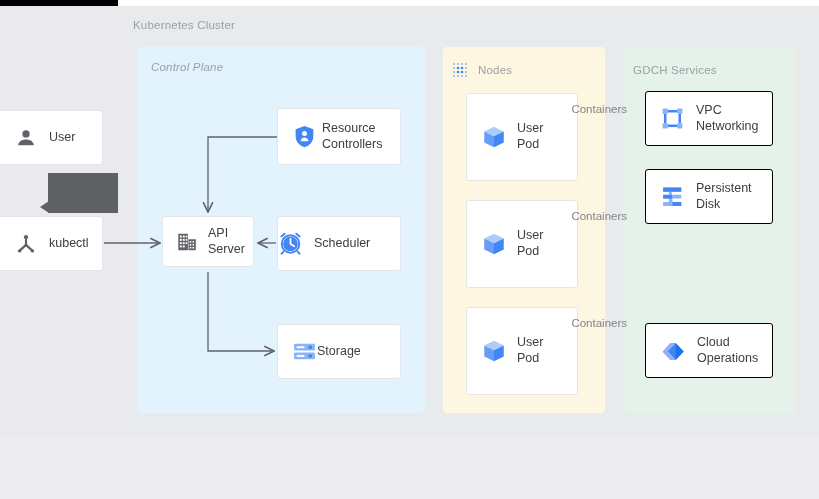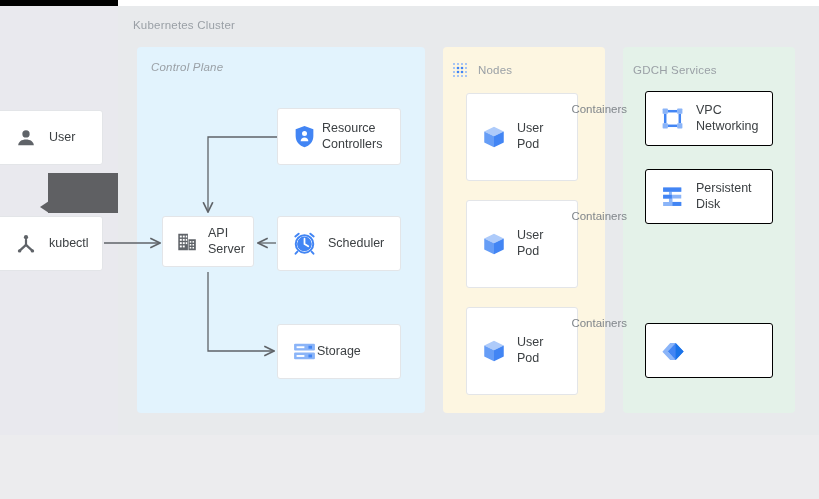--- a/index.html
+++ b/index.html
@@ -40,21 +40,21 @@
   }
   .card-label {
     font-size: 12.5px; color: #3c4043; line-height: 1.25;
     white-space: pre-line;
   }
   .icon { flex: 0 0 auto; display: flex; align-items: center; justify-content: center; }
 
   
   #card-resource  { left: 277px; top: 108px; width: 124px; height: 57px; padding-left: 14px; gap: 5px; }
   #card-api       { left: 162px; top: 216px; width: 92px;  height: 51px; padding-left: 13px; gap: 10px; }
-  #card-scheduler { left: 277px; top: 216px; width: 124px; height: 55px; padding-left: 14px; gap: 11px; }
+  #card-scheduler { left: 277px; top: 216px; width: 124px; height: 55px; padding-left: 0; gap: 11px; }
   #card-storage   { left: 277px; top: 324px; width: 124px; height: 55px; padding-left: 14px; }
 
   
   #card-user    { left: -8px; top: 110px; width: 111px; height: 55px; padding-left: 22px; gap: 12px; }
   #card-kubectl { left: -8px; top: 216px; width: 111px; height: 55px; padding-left: 22px; gap: 12px; }
 
   
   .pod-card {
     position: absolute; background: #fff; border: 1px solid #e3e5e8; border-radius: 3px;
     display: flex; flex-direction: row; left: 466px; width: 112px; height: 88px;
@@ -344,15 +344,17 @@
 
 
   <div class="gdch-card" id="gdch-4">
     <span class="icon">
       <svg width="26" height="26" viewBox="0 0 24 24">
         <path d="M2.2 12.6 L9.4 4.6 L14.6 4.6 L7.4 12.6 L14.6 20.4 L9.4 20.4 Z" fill="#8ab4f8"></path>
         <path d="M14.4 4.6 L21.8 12.5 L14.4 20.4 L7.2 12.5 Z" fill="#4285f4"></path>
         <path d="M14.4 4.6 L21.8 12.5 L14.4 20.4 Z" fill="#1a73e8"></path>
       </svg>
     </span>
+    <span class="card-label">Cloud
+Operations</span>
   </div>
 
 </div>
 
 </body></html>

